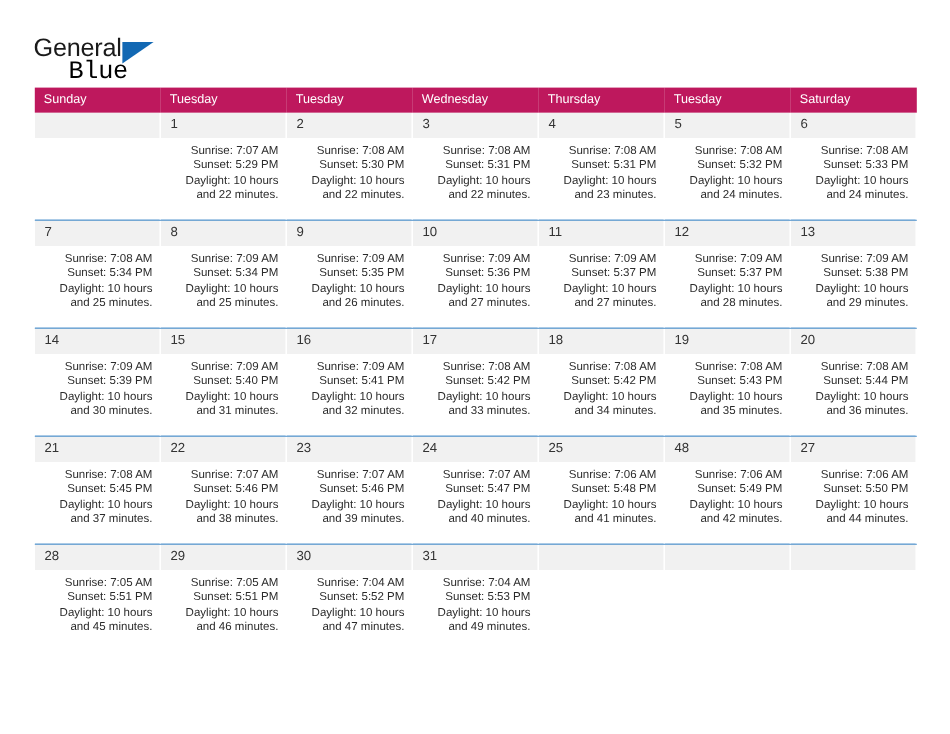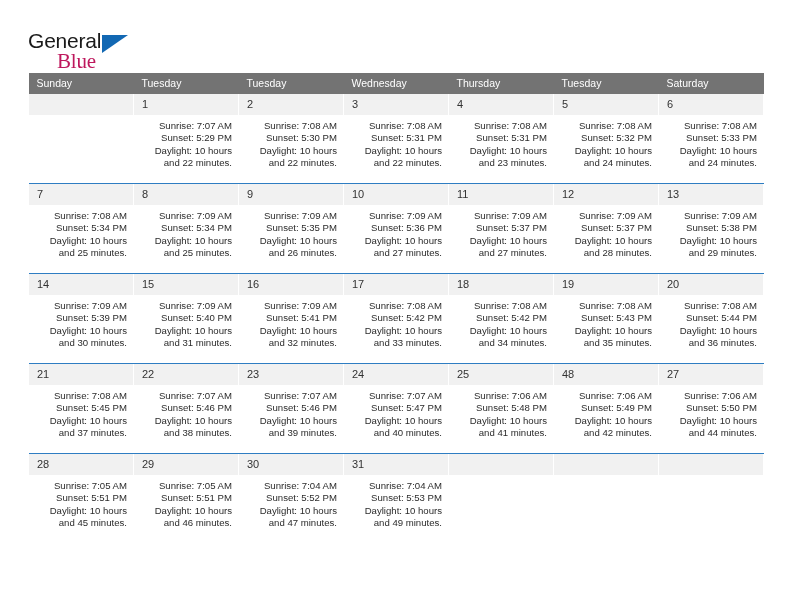--- a/index.html
+++ b/index.html
@@ -46,22 +46,22 @@
     letter-spacing: -0.2px;
     color: #1a1a1a;
     font-family: "Liberation Sans", sans-serif;
   }
   .logo-blue {
     position: absolute;
     left: 29px;
     top: 20px;
     font-size: 21px;
     letter-spacing: -0.2px;
-    color: #be185d;
-    font-family: Liberation Serif, serif;
+    color: #000000;
+    font-family: Liberation Mono, monospace;
   }
   .logo-triangle {
     position: absolute;
     left: 74px;
     top: 6px;
     width: 0;
     height: 0;
     border-left: 26px solid #1268b3;
     border-bottom: 18px solid transparent;
   }
@@ -86,21 +86,21 @@
   }
 
   
   .calendar {
     width: 736px;
     border-collapse: collapse;
     table-layout: fixed;
   }
 
   .calendar thead th {
-    background: #737373;
+    background: #be185d;
     color: #ffffff;
     font-size: 10.5px;
     font-weight: normal;
     text-align: left;
     padding: 5px 0 5px 8px;
     height: 21px;
     line-height: 11px;
   }
 
   .calendar td {

